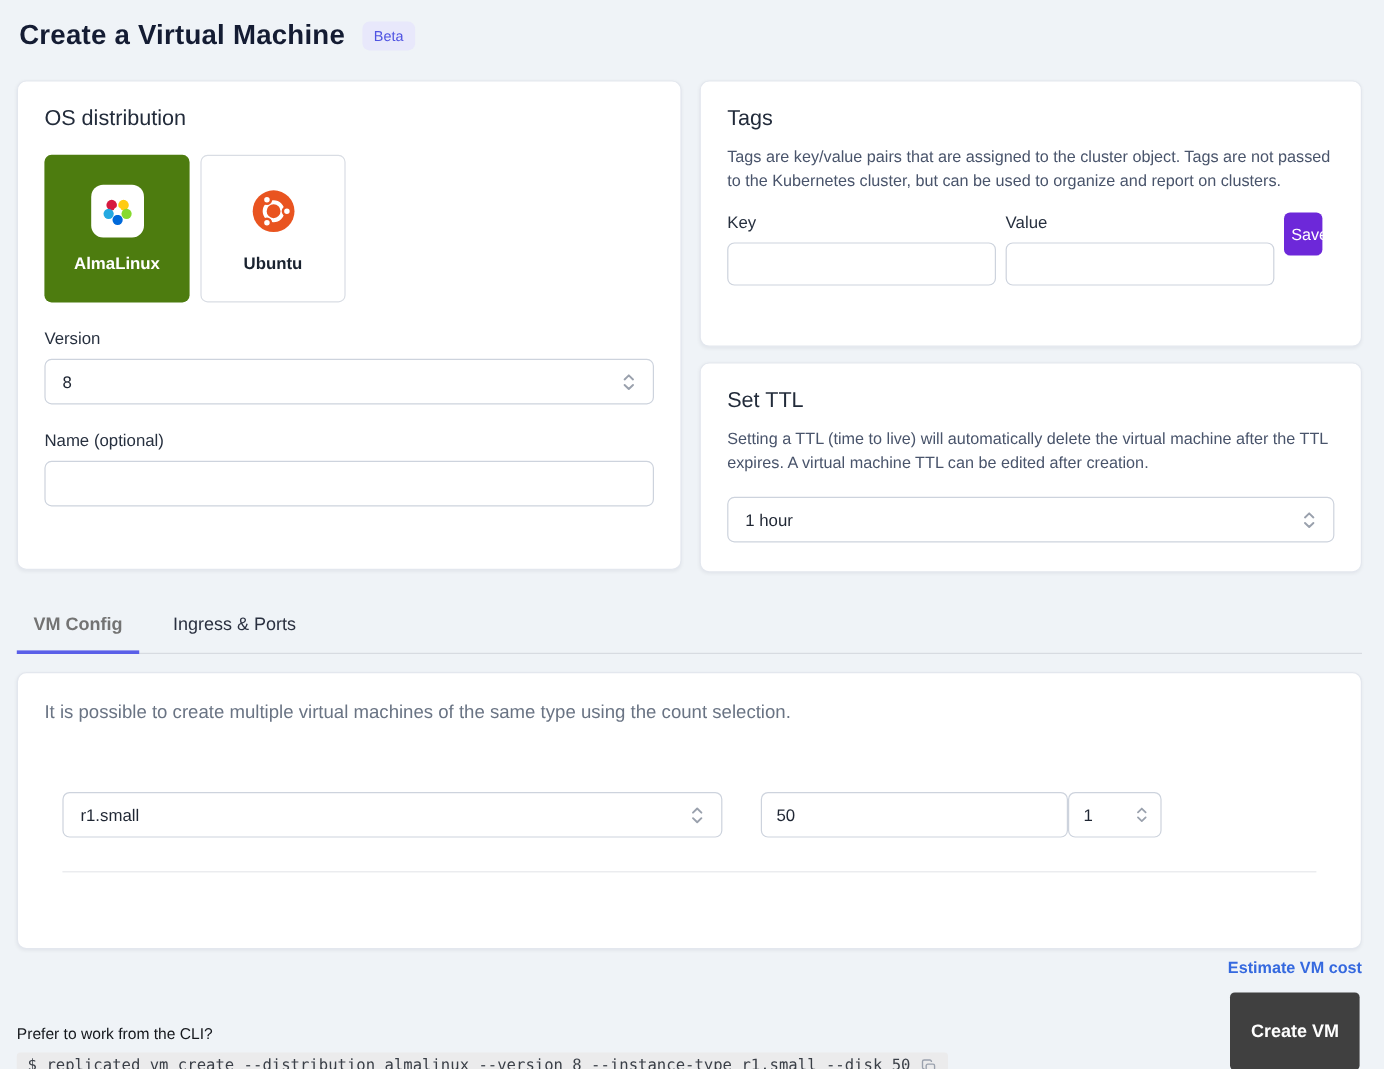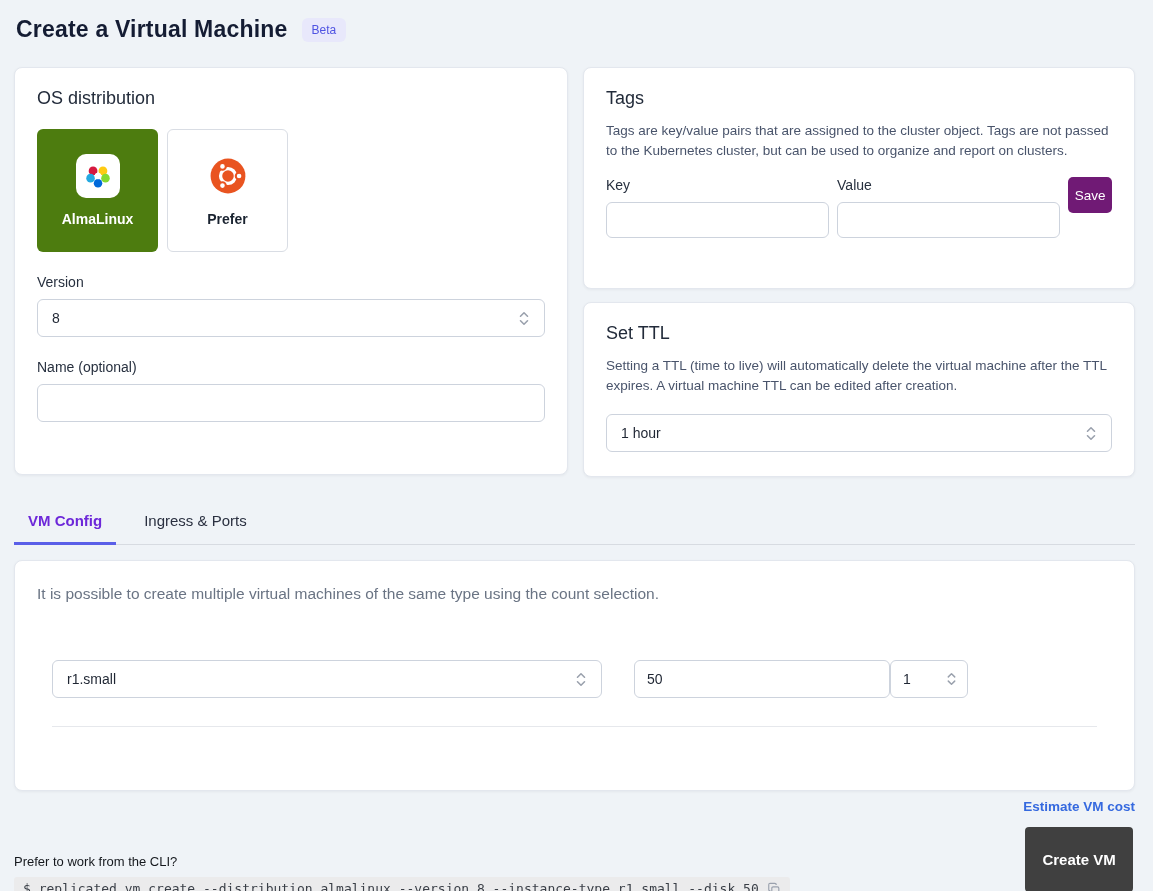--- a/index.html
+++ b/index.html
@@ -47,32 +47,32 @@
   input.text { height:38px; width:100%; border:1px solid #cdd3dd; border-radius:6px;
                padding:0 12px; font-size:14px; color:#1f2633; background:#fff;
                font-family:"Liberation Sans", sans-serif; }
 
   
   .tags-card { height:222px; }
   .tags-row { display:flex; gap:8px; align-items:flex-start; margin-top:16px; }
   .tag-col { width:224px; }
   .tag-col .field-label { margin-top:0; }
   .tag-col input.text { height:36px; }
-  .save-btn { width:44px; height:36px; background:#701a75; color:#fff; border:none;
+  .save-btn { width:32px; height:36px; background:#6d28d9; color:#fff; border:none;
               border-radius:5px; font-size:13.5px; cursor:pointer;
               font-family:"Liberation Sans", sans-serif; }
 
   
   .ttl-card { height:175px; }
   .ttl-card .selectbox { margin-top:18px; }
 
   
   .tabs { display:flex; gap:14px; margin-top:24px; border-bottom:1px solid #d7dbe1; }
   .tab { padding:11px 14px 13px; font-size:15px; color:#2a3040; cursor:pointer; margin-bottom:-1px; }
-  .tab.active { color:#6d28d9; font-weight:700; border-bottom:3px solid #5a5fe8; }
+  .tab.active { color:#737373; font-weight:700; border-bottom:3px solid #5a5fe8; }
 
   
   .vm-card { margin-top:15px; padding:24px 22px 0; height:231px; }
   .note { font-size:15.5px; color:#6a7484; margin:0; }
   .vm-table { margin-top:30px; padding:0 15px; }
   .thead, .trow { display:grid; grid-template-columns:582px 256px 1fr; }
   .thead { font-size:13px; font-weight:700; color:#1c2430; padding-bottom:16px;
            border-bottom:1px solid #e6e8ec; }
   .trow { padding:27px 0 28px; border-bottom:1px solid #e6e8ec; align-items:center; }
   .instance-select { width:550px; }
@@ -127,21 +127,21 @@
         <div class="tile plain">
           <span class="tile-logo-slot">
             <svg width="38" height="38" viewBox="0 0 24 24">
               <circle cx="12" cy="12" r="11" fill="#e95420"></circle>
               <circle cx="12" cy="12" r="4.7" fill="none" stroke="#ffffff" stroke-width="2.1"></circle>
               <circle cx="19" cy="12" r="2.1" fill="#ffffff" stroke="#e95420" stroke-width="1.3"></circle>
               <circle cx="8.5" cy="18.06" r="2.1" fill="#ffffff" stroke="#e95420" stroke-width="1.3"></circle>
               <circle cx="8.5" cy="5.94" r="2.1" fill="#ffffff" stroke="#e95420" stroke-width="1.3"></circle>
             </svg>
           </span>
-          <span class="tile-label">Prefer</span>
+          <span class="tile-label">Ubuntu</span>
         </div>
       </div>
 
       <label class="field-label">Version</label>
       <div class="selectbox">
         <span>8</span>
         <svg class="chev" width="12" height="15" viewBox="0 0 12 15" fill="none">
           <path d="M2.5 5.2 L6 1.8 L9.5 5.2" stroke="#9aa1ad" stroke-width="1.6" stroke-linecap="round" stroke-linejoin="round"></path>
           <path d="M2.5 9.8 L6 13.2 L9.5 9.8" stroke="#9aa1ad" stroke-width="1.6" stroke-linecap="round" stroke-linejoin="round"></path>
         </svg>

